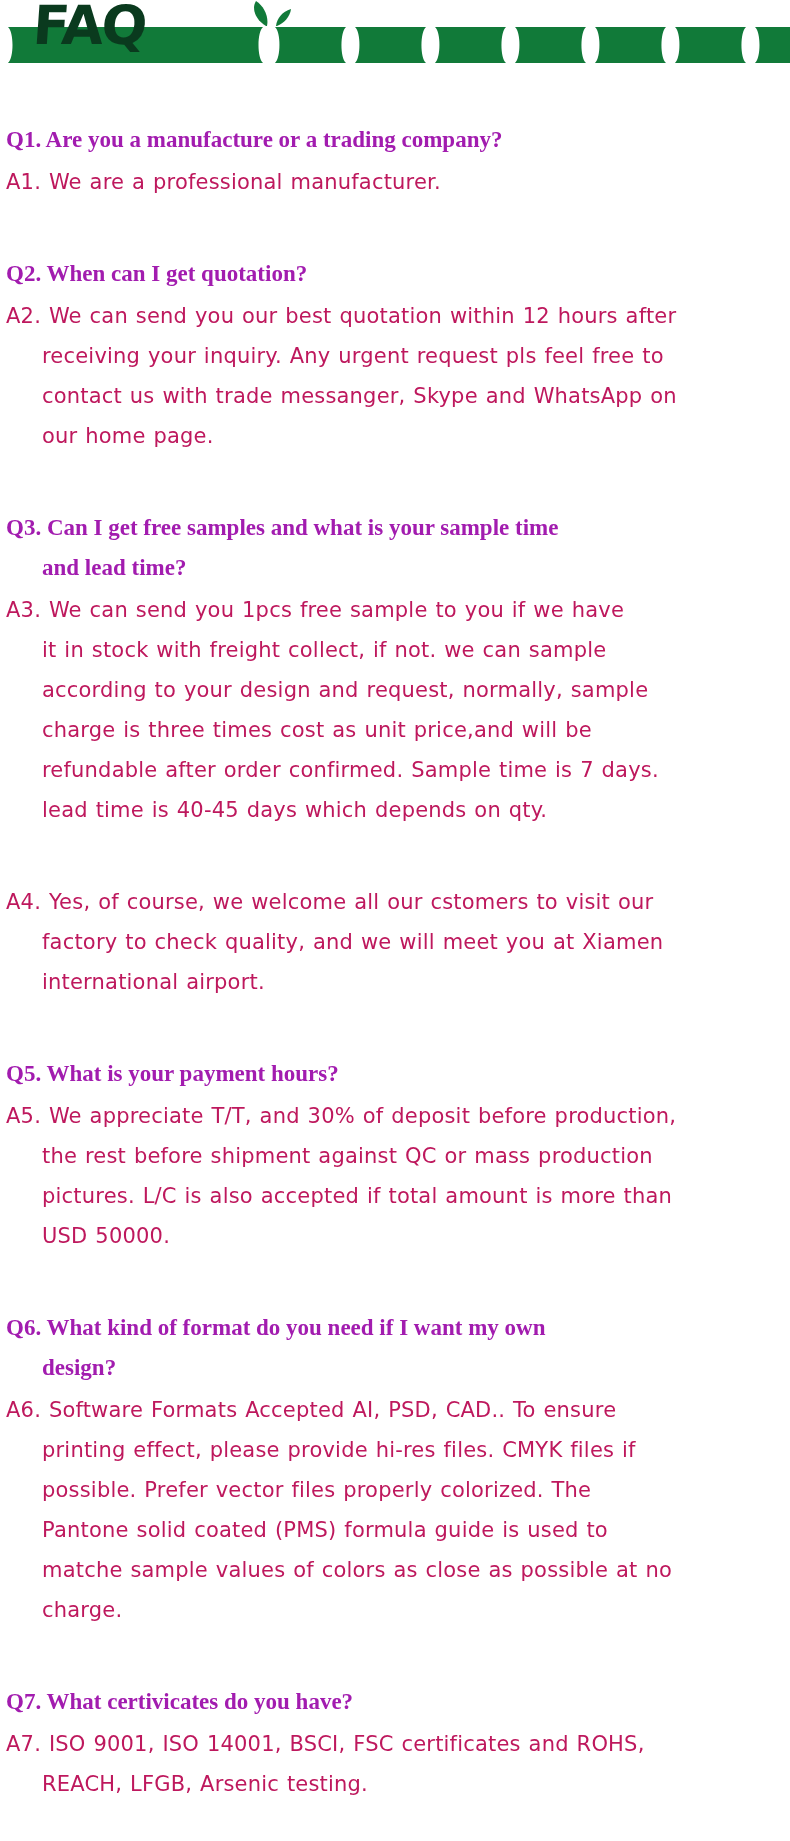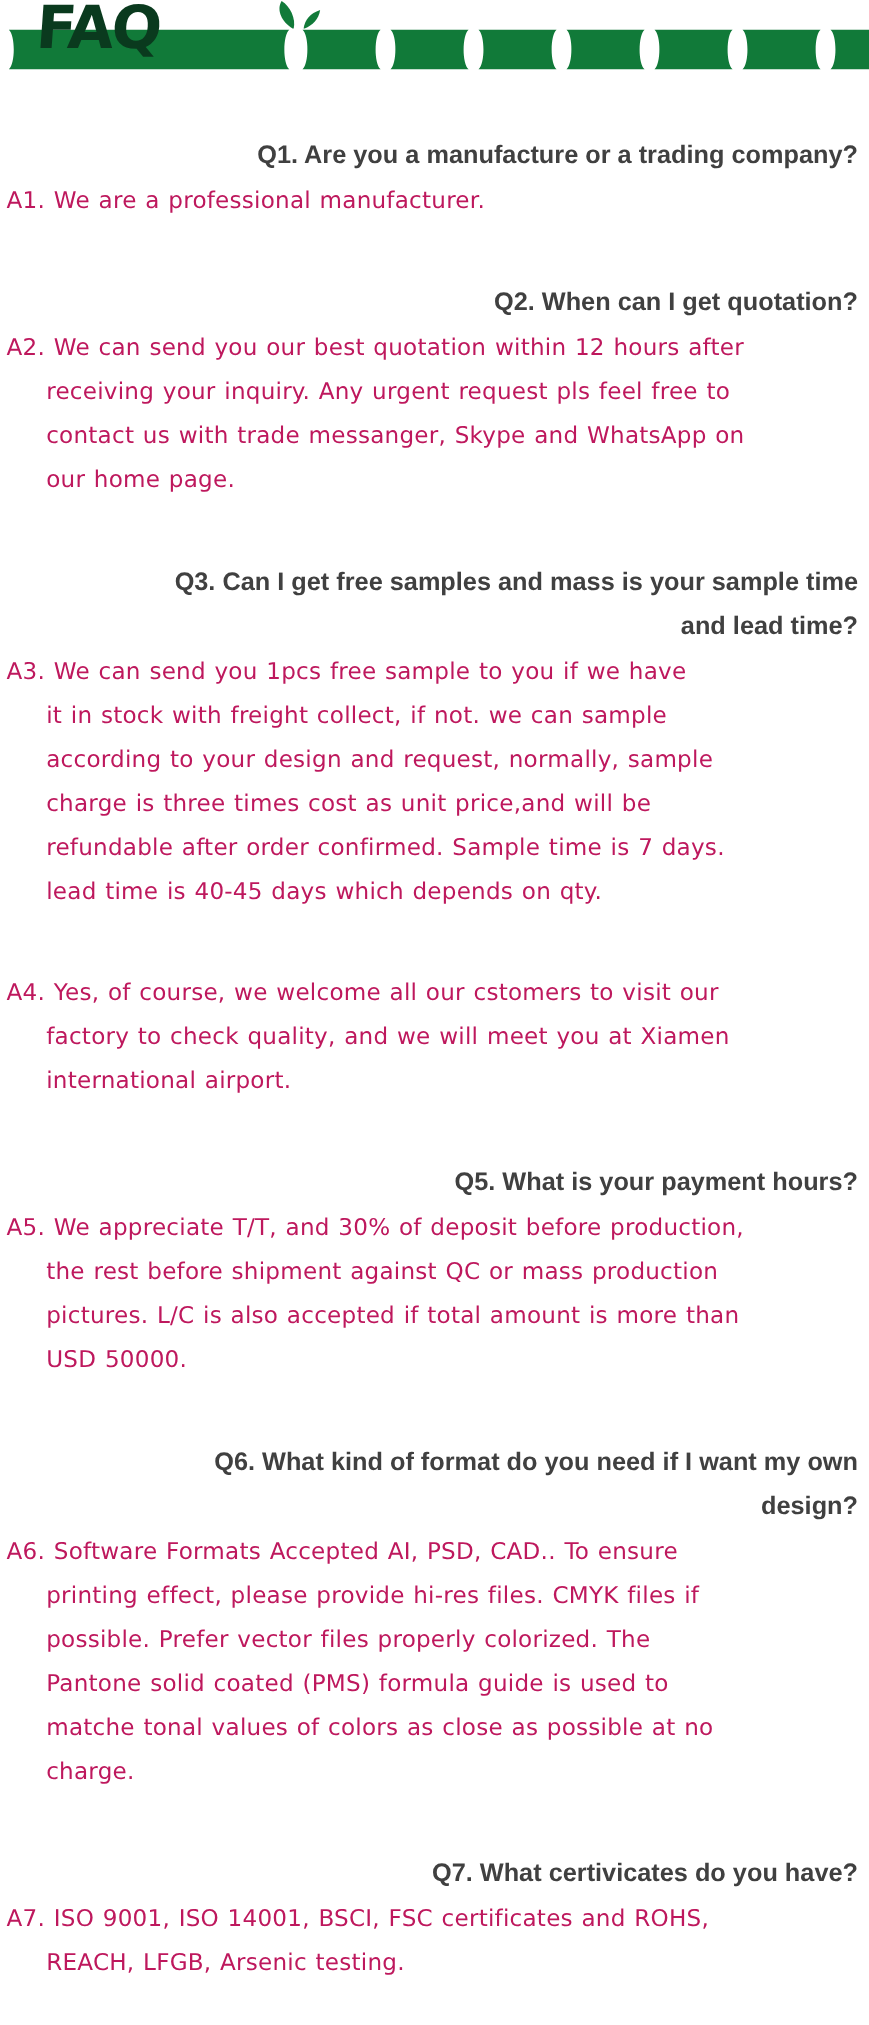--- a/index.html
+++ b/index.html
@@ -39,30 +39,29 @@
   .faq-list {
     padding: 0 10px 20px 6px;
   }
   .faq-section {
     margin-top: 52px;
   }
   .faq-section.first {
     margin-top: 54px;
   }
   .question {
-    font-family: Liberation Sans, sans-serif;
+    font-family: Liberation Serif, serif;
     font-weight: 700;
     font-size: 23px;
     line-height: 40px;
-    color: #404040;
+    color: #a21caf;
     white-space: pre-line;
     padding-left: 36px;
     text-indent: -36px;
     margin: 0 0 2px 0;
-    text-align: right;
   }
   .answer {
     font-family: "DejaVu Sans", sans-serif;
     font-weight: 400;
     font-size: 21px;
     line-height: 40px;
     color: #be185d;
     letter-spacing: 0.2px;
     word-spacing: 1px;
     white-space: pre-line;
@@ -103,21 +102,21 @@
 
   <div class="faq-section">
     <div class="question">Q2. When can I get quotation?</div>
     <div class="answer">A2. We can send you our best quotation within 12 hours after
 receiving your inquiry. Any urgent request pls feel free to
 contact us with trade messanger, Skype and WhatsApp on
 our home page.</div>
   </div>
 
   <div class="faq-section">
-    <div class="question">Q3. Can I get free samples and mass is your sample time
+    <div class="question">Q3. Can I get free samples and what is your sample time
 and lead time?</div>
     <div class="answer">A3. We can send you 1pcs free sample to you if we have
 it in stock with freight collect, if not. we can sample
 according to your design and request, normally, sample
 charge is three times cost as unit price,and will be
 refundable after order confirmed. Sample time is 7 days.
 lead time is 40-45 days which depends on qty.</div>
   </div>
 
   <div class="faq-section">
@@ -134,21 +133,21 @@
 USD 50000.</div>
   </div>
 
   <div class="faq-section">
     <div class="question">Q6. What kind of format do you need if I want my own
 design?</div>
     <div class="answer">A6. Software Formats Accepted AI, PSD, CAD.. To ensure
 printing effect, please provide hi-res files. CMYK files if
 possible. Prefer vector files properly colorized. The
 Pantone solid coated (PMS) formula guide is used to
-matche tonal values of colors as close as possible at no
+matche sample values of colors as close as possible at no
 charge.</div>
   </div>
 
   <div class="faq-section">
     <div class="question">Q7. What certivicates do you have?</div>
     <div class="answer">A7. ISO 9001, ISO 14001, BSCI, FSC certificates and ROHS,
 REACH, LFGB, Arsenic testing.</div>
   </div>
 
 </div>

